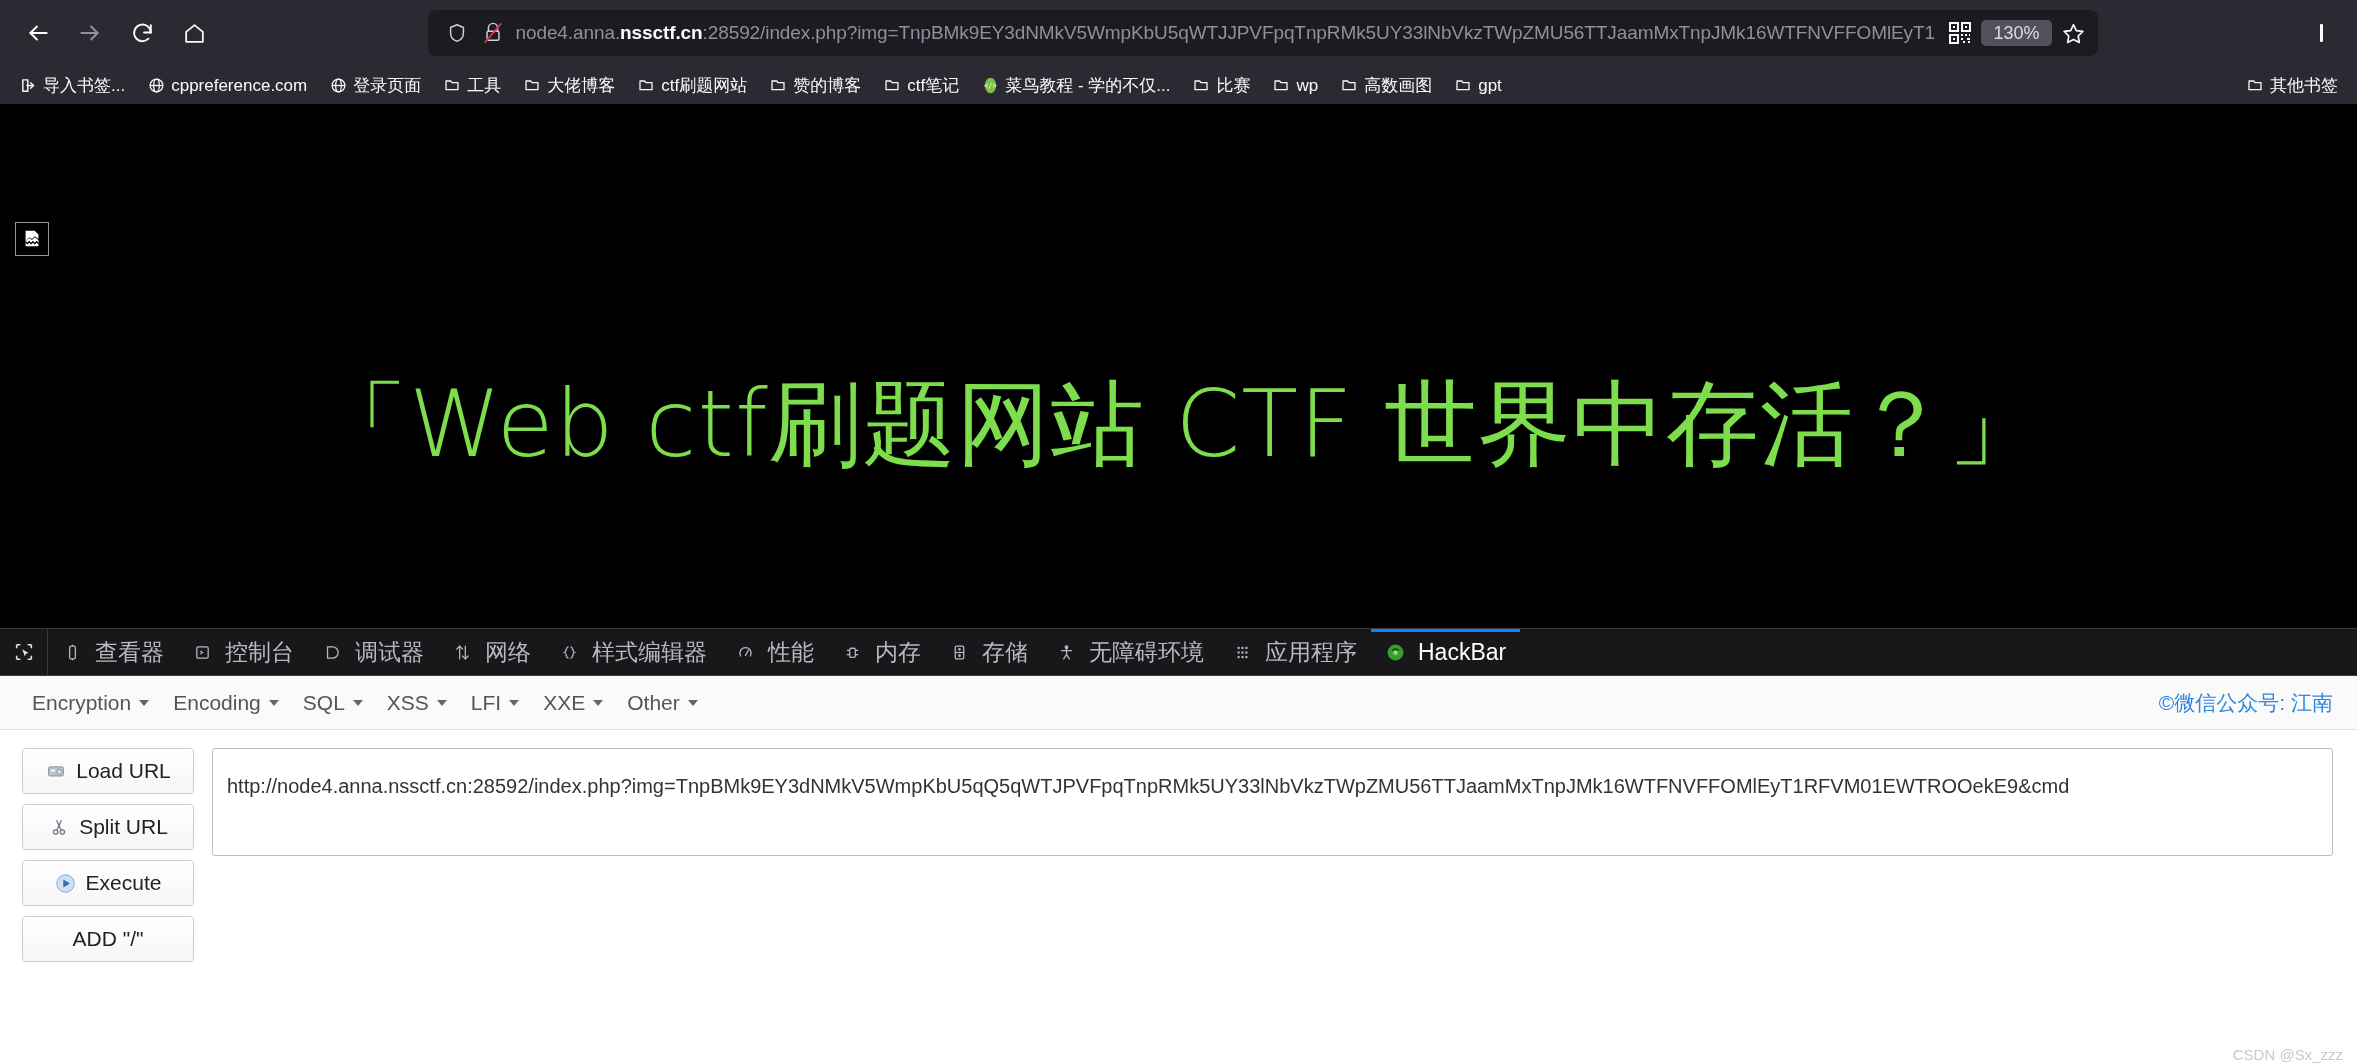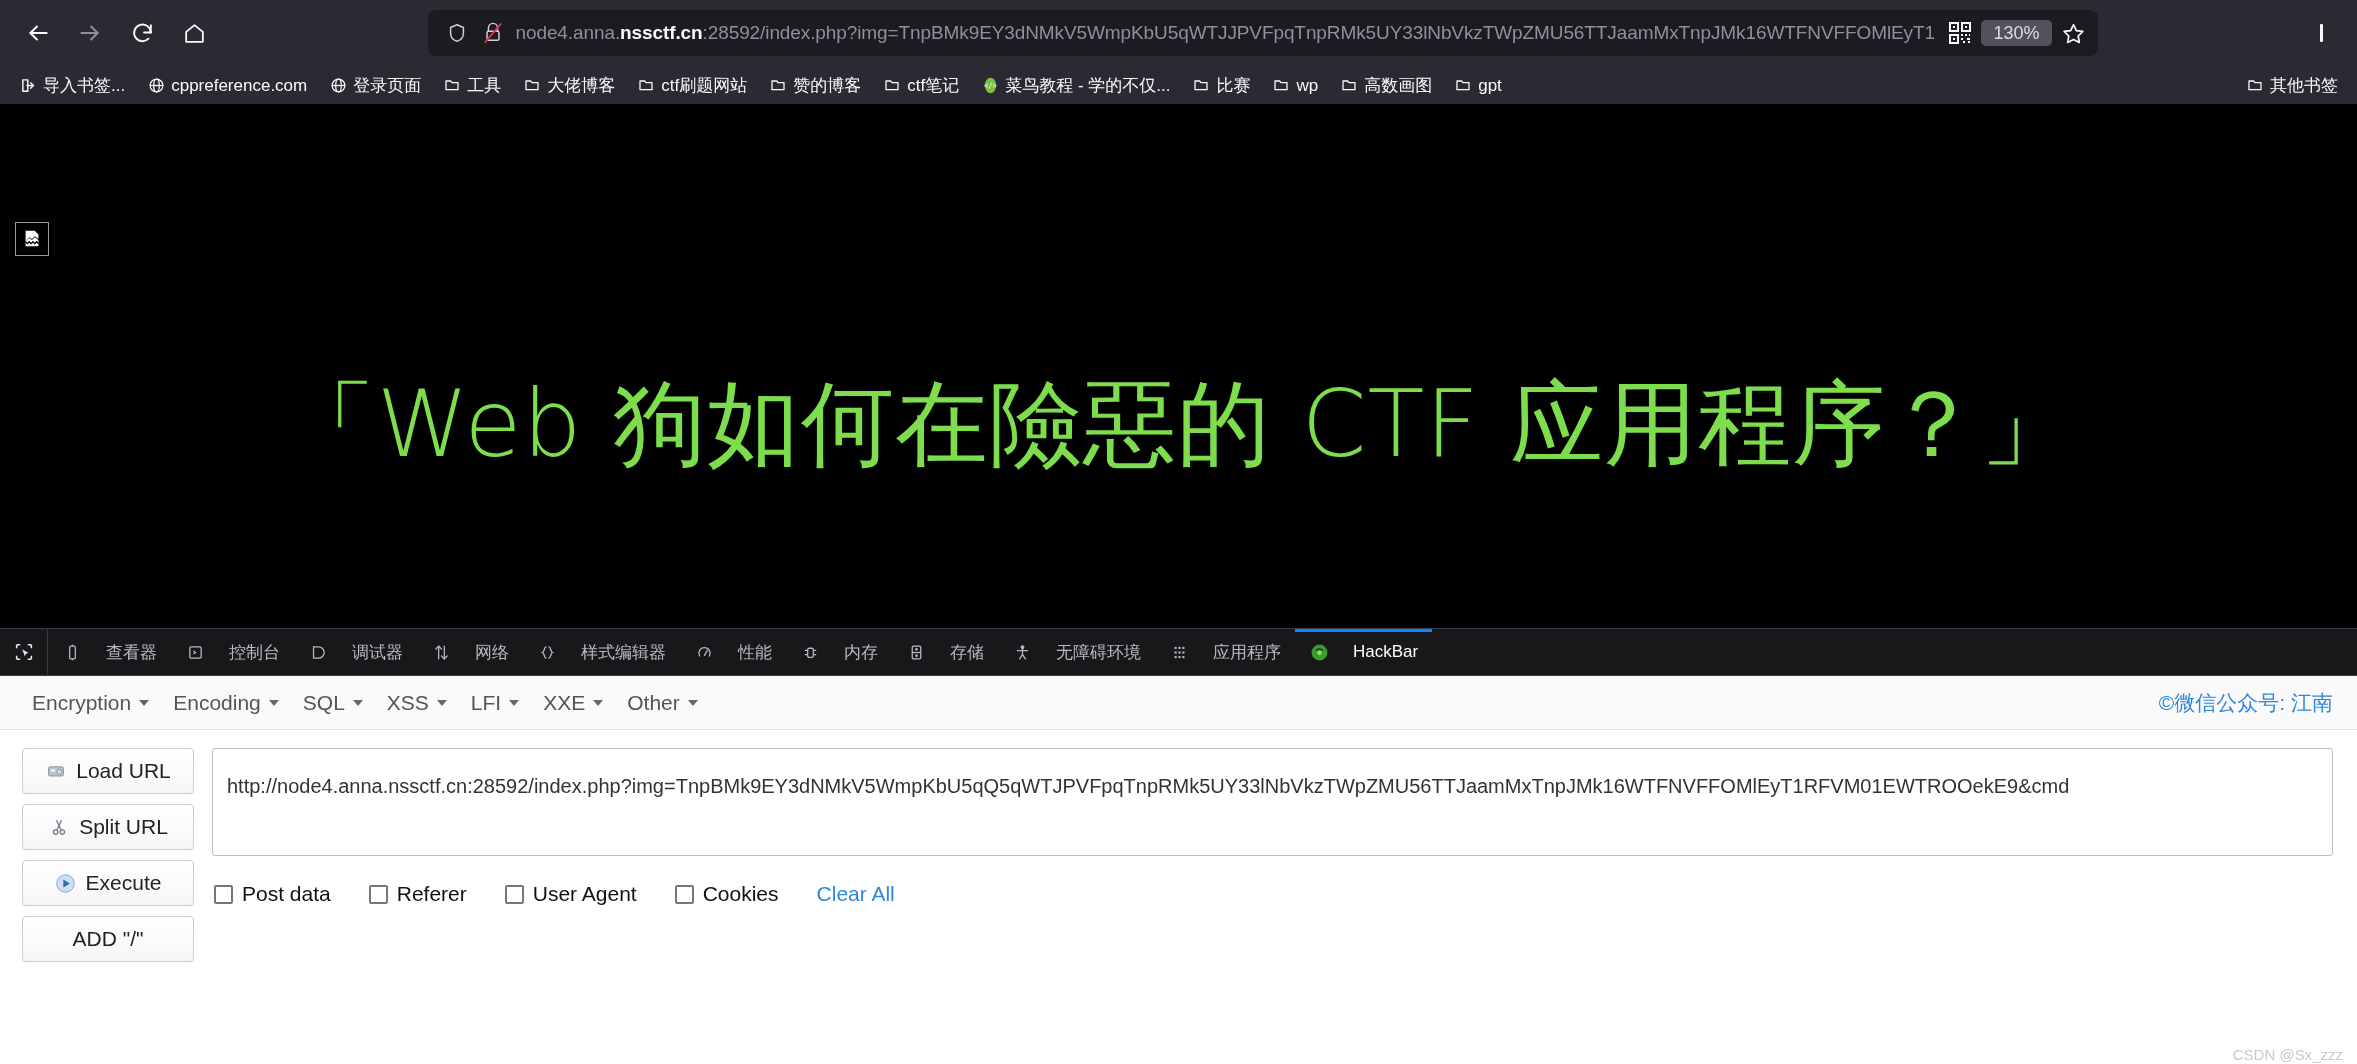--- a/index.html
+++ b/index.html
@@ -166,24 +166,24 @@
     display: flex;
     align-items: center;
     justify-content: center;
     color: #e6e6ec;
     flex: 0 0 auto;
     border-right: 1px solid #3a3a44;
   }
   .dt-tab {
     display: flex;
     align-items: center;
-    gap: 24px;
+    gap: 13px;
     padding: 0 14px;
     color: #b8b8c0;
-    font-size: 17px;
+    font-size: 23px;
     flex: 0 0 auto;
     position: relative;
     white-space: nowrap;
   }
   .dt-tab .dt-ico {
     width: 20px; height: 20px;
     display: flex; align-items: center; justify-content: center;
     flex: 0 0 auto;
   }
   .dt-tab.active { color: #ffffff; }
@@ -526,21 +526,21 @@
 </div>
 
 <div class="page-viewport">
   <div class="broken-img">
     <svg width="22" height="22" viewBox="0 0 24 24">
         <path d="M5 3h10l4 4v5l-4-3-3 3-3-2-4 4z" fill="#ffffff"></path>
         <path d="M5 14l4-3 3 2 3-3 4 3v7H5z" fill="#ffffff"></path>
         <path d="M5 14l2 2 2-2 2 2 2-2 2 2 2-2 2 2v2l-2-2-2 2-2-2-2 2-2-2-2 2-2-2z" fill="#000"></path>
       </svg>
   </div>
-  <div class="page-heading">「Web 狗如何在險惡的 CTF 应用程序？」</div>
+  <div class="page-heading">「Web ctf刷题网站 CTF 世界中存活？」</div>
 </div>
 
 <div class="devtools">
   <div class="dt-tabbar">
 
     <div class="dt-picker">
       <svg width="22" height="22" viewBox="0 0 24 24" fill="none" stroke="currentColor" stroke-width="1.7">
           <path d="M4 4h4M4 4v4M20 4h-4M20 4v4M4 20h4M4 20v-4M20 20h-4M20 20v-4"></path>
           <path d="M10 9l7 4-3 1-1 3z" fill="currentColor" stroke="none"></path>
         </svg>
@@ -746,37 +746,18 @@
         </div>
 
         <div class="hb-btn">
           <span>ADD "/"</span>
         </div>
       </div>
 
       <div class="hb-right">
         <div class="hb-textarea" placeholder="http://">http://node4.anna.nssctf.cn:28592/index.php?img=TnpBMk9EY3dNMkV5WmpKbU5qQ5qWTJPVFpqTnpRMk5UY33lNbVkzTWpZMU56TTJaamMxTnpJMk16WTFNVFFOMlEyT1RFVM01EWTROOekE9&amp;cmd</div>
 
-        <div class="hb-checkrow">
-          <div class="hb-check">
-            <span class="hb-box"></span>
-            <span>Post data</span>
-          </div>
-          <div class="hb-check">
-            <span class="hb-box"></span>
-            <span>Referer</span>
-          </div>
-          <div class="hb-check">
-            <span class="hb-box"></span>
-            <span>User Agent</span>
-          </div>
-          <div class="hb-check">
-            <span class="hb-box"></span>
-            <span>Cookies</span>
-          </div>
-          <div class="hb-clear">Clear All</div>
-        </div>
       </div>
     </div>
 
     <div class="csdn-mark">CSDN @Sx_zzz</div>
   </div>
 </div>
 
 </body></html>

